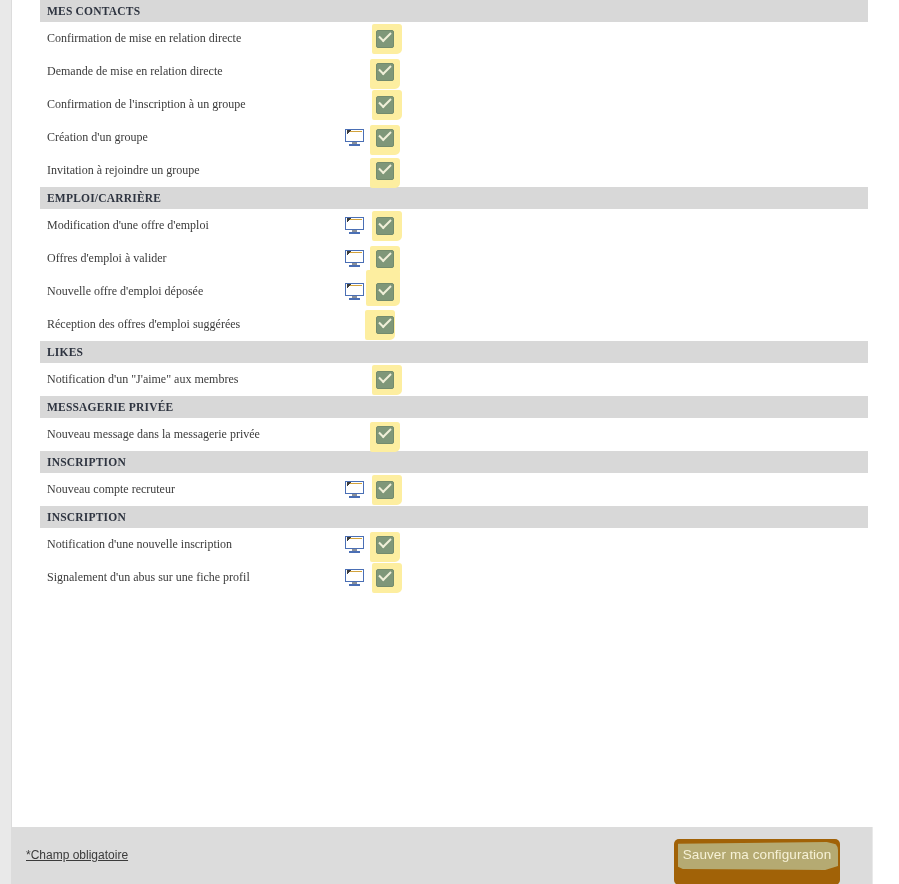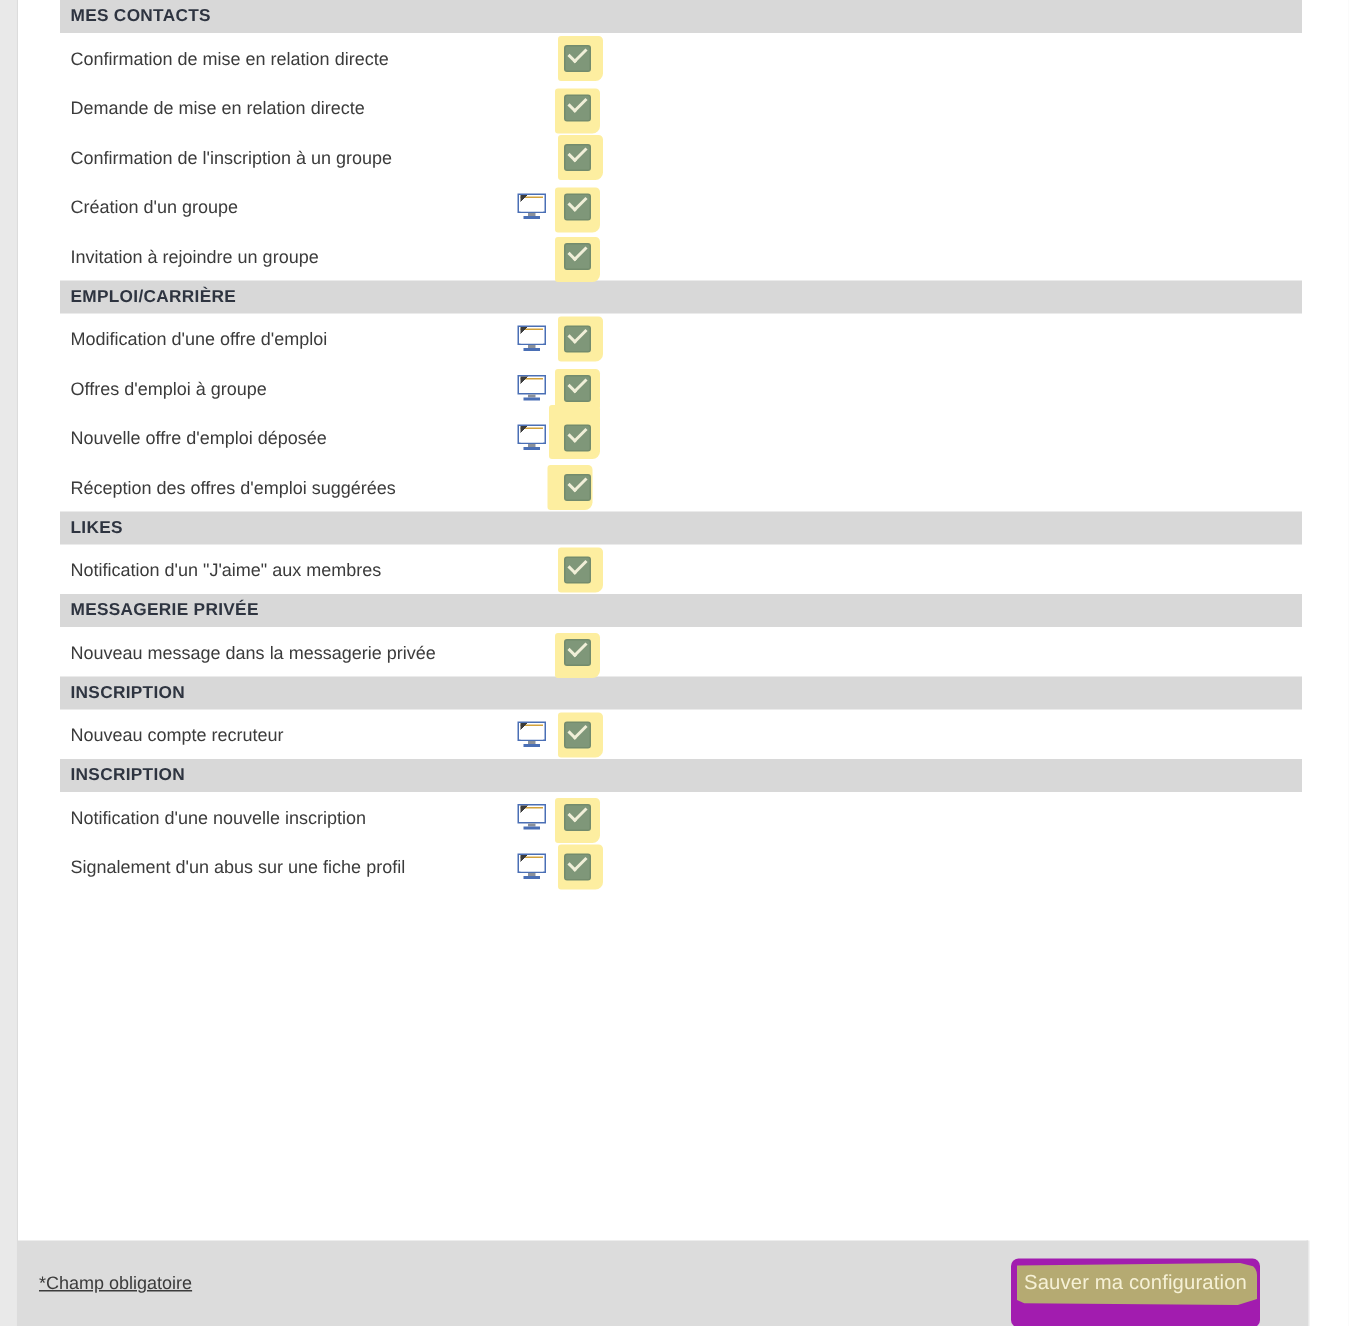--- a/index.html
+++ b/index.html
@@ -65,20 +65,21 @@
     background: #ffffff;
     box-sizing: border-box;
     padding: 0;
   }
 
   .notif-table {
     width: 828px;
     margin: 0 auto;
     border-collapse: collapse;
     table-layout: fixed;
+    font-family: Liberation Serif, serif;
   }
 
   .section-head {
     background: #d8d8d8;
     height: 22px;
   }
   .section-head td {
     padding: 0 0 0 7px;
     font-size: 11.5px;
     font-weight: bold;
@@ -214,21 +215,21 @@
     color: #3b3b3b;
     text-decoration: underline;
   }
 
   #save-button {
     position: absolute;
     right: 32px;
     top: 12px;
     width: 166px;
     height: 46px;
-    background: #a21caf;
+    background: #a16207;
     border: 0;
     border-radius: 5px;
     padding: 0;
     cursor: pointer;
     overflow: hidden;
     text-decoration: underline;
   }
   #save-button .khaki {
     position: absolute;
     left: 4px;
@@ -304,21 +305,21 @@
             <tr class="section-head">
               <td colspan="4">EMPLOI/CARRIÈRE</td>
             </tr>
             <tr class="notif-row">
               <td class="notif-label">Modification d'une offre d'emploi</td>
               <td style="text-align: right; padding-right: 6px;"><span class="screen-icon"><span class="bezel"></span><span class="inner"></span><span class="glyph"></span><span class="neck"></span><span class="base"></span></span></td>
               <td><span class="check-wrap off-a"><span class="marker"></span><span class="boxlink"></span><span class="tick"></span></span></td>
               <td></td>
             </tr>
             <tr class="notif-row">
-              <td class="notif-label">Offres d'emploi à groupe</td>
+              <td class="notif-label">Offres d'emploi à valider</td>
               <td style="text-align: right; padding-right: 6px;"><span class="screen-icon"><span class="bezel"></span><span class="inner"></span><span class="glyph"></span><span class="neck"></span><span class="base"></span></span></td>
               <td><span class="check-wrap off-b"><span class="marker"></span><span class="boxlink"></span><span class="tick"></span></span></td>
               <td></td>
             </tr>
             <tr class="notif-row">
               <td class="notif-label">Nouvelle offre d'emploi déposée</td>
               <td style="text-align: right; padding-right: 6px;"><span class="screen-icon"><span class="bezel"></span><span class="inner"></span><span class="glyph"></span><span class="neck"></span><span class="base"></span></span></td>
               <td><span class="check-wrap off-c"><span class="marker"></span><span class="boxlink"></span><span class="tick"></span></span></td>
               <td></td>
             </tr>

